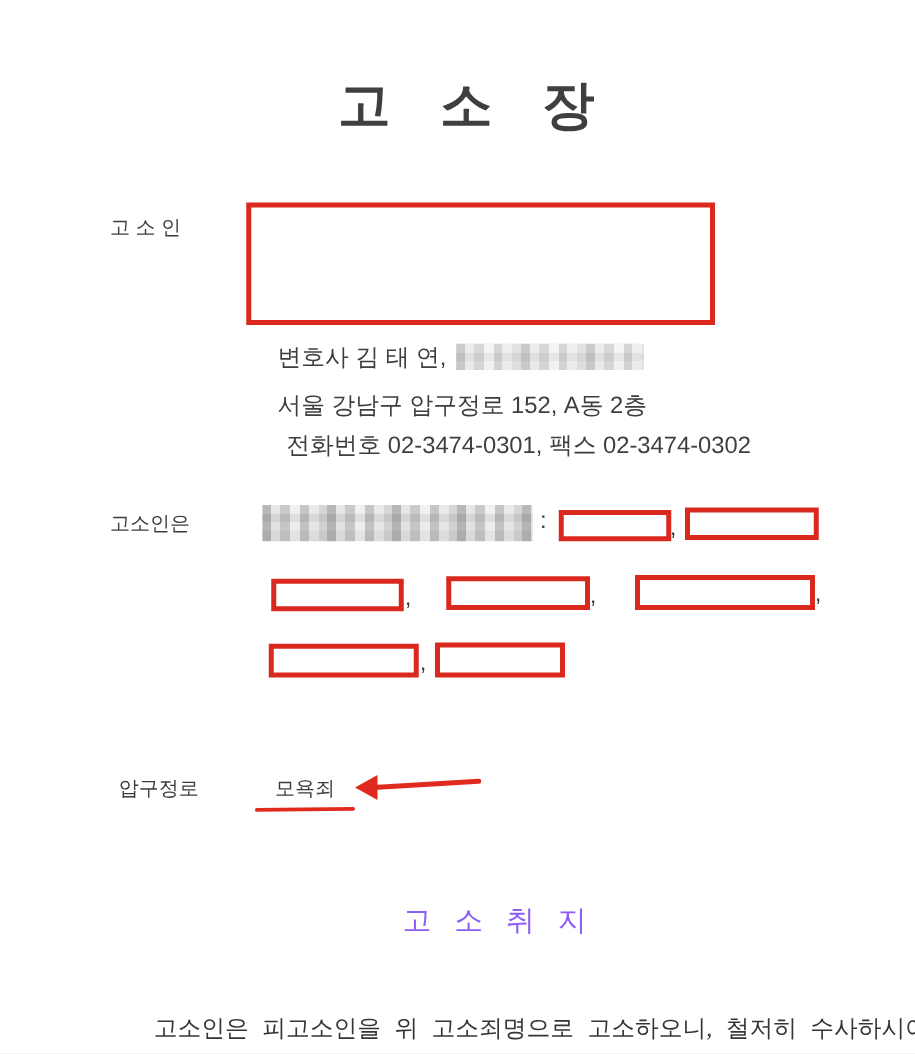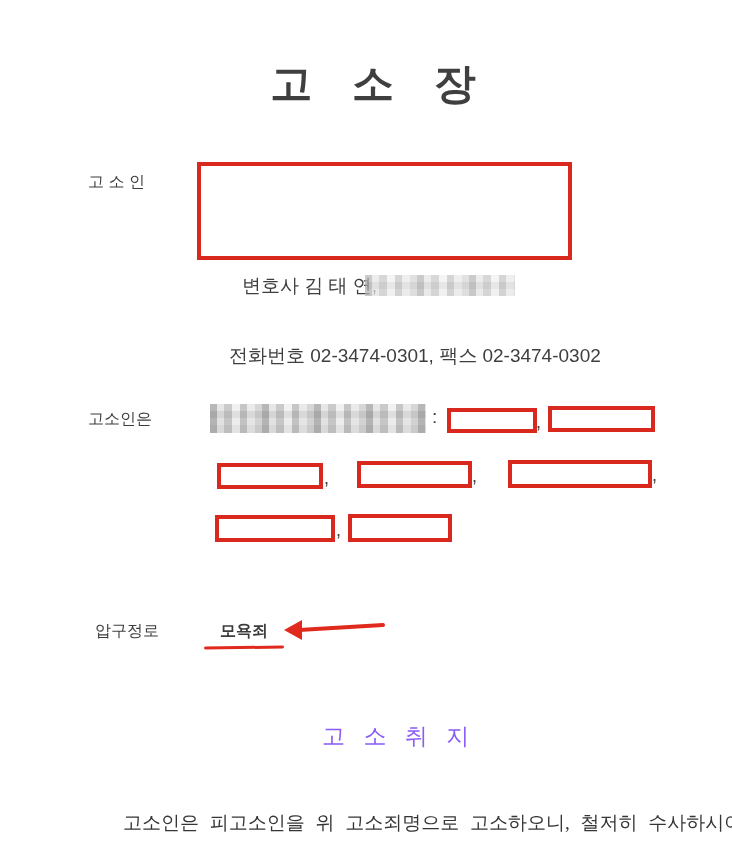--- a/index.html
+++ b/index.html
@@ -79,25 +79,26 @@
 </head>
 <body>
 
 <div class="page">
 
   <div class="abs doc-title">고 소 장</div>
 
   <div class="abs section-label" style="left:88px;top:172px;">고 소 인</div>
   <div class="redaction-box" style="left:197px;top:162px;width:375px;height:98px;"></div>
 
-  <div class="abs body-line" style="left:222px;top:273px;margin-left:20px;">
+  <div class="abs body-line" style="left:222px;top:273px;">
     <span>변호사 김 태 연,</span>
   </div>
   <div class="mosaic light" style="left:365px;top:275px;width:150px;height:21px;"></div>
 
+  <div class="abs body-line" style="left:222px;top:311px;">서울 강남구 압구정로 152, A동 2층</div>
   <div class="abs body-line" style="left:229px;top:343px;">전화번호 02-3474-0301, 팩스 02-3474-0302</div>
 
   <div class="abs section-label" style="left:88px;top:409px;">고소인은</div>
   <div class="mosaic" style="left:210px;top:404px;width:216px;height:29px;"></div>
   <span class="abs colon" style="left:432px;top:406px;">:</span>
 
   <div class="redaction-box" style="left:447px;top:408px;width:90px;height:25px;"></div>
   <span class="abs comma" style="left:536px;top:412px;">,</span>
   <div class="redaction-box" style="left:548px;top:406px;width:107px;height:26px;"></div>
 
@@ -106,21 +107,21 @@
   <div class="redaction-box" style="left:357px;top:461px;width:115px;height:27px;"></div>
   <span class="abs comma" style="left:472px;top:466px;">,</span>
   <div class="redaction-box" style="left:508px;top:460px;width:144px;height:28px;"></div>
   <span class="abs comma" style="left:652px;top:465px;">,</span>
 
   <div class="redaction-box" style="left:215px;top:515px;width:120px;height:27px;"></div>
   <span class="abs comma" style="left:336px;top:520px;">,</span>
   <div class="redaction-box" style="left:348px;top:514px;width:104px;height:28px;"></div>
 
   <div class="abs section-label" style="left:95px;top:621px;">압구정로</div>
-  <div class="abs section-label" style="left:220px;top:621px;font-weight:bold;">모욕죄</div>
+  <div class="abs section-label" style="left:220px;top:621px;">모욕죄</div>
   <div class="charge-underline"></div>
 
   <svg class="abs" style="left:282px;top:616px;" width="103" height="26" viewBox="0 0 103 26">
     <path d="M2 14 L20 4 L20 24 Z" fill="#e02a1e"></path>
     <path d="M17 14 L101 9" stroke="#e02a1e" stroke-width="4" fill="none" stroke-linecap="round"></path>
   </svg>
 
   <div class="abs purpose-heading">고 소 취 지</div>
   <div class="abs purpose-body">고소인은  피고소인을  위  고소죄명으로  고소하오니,  철저히  수사하시어</div>
 

